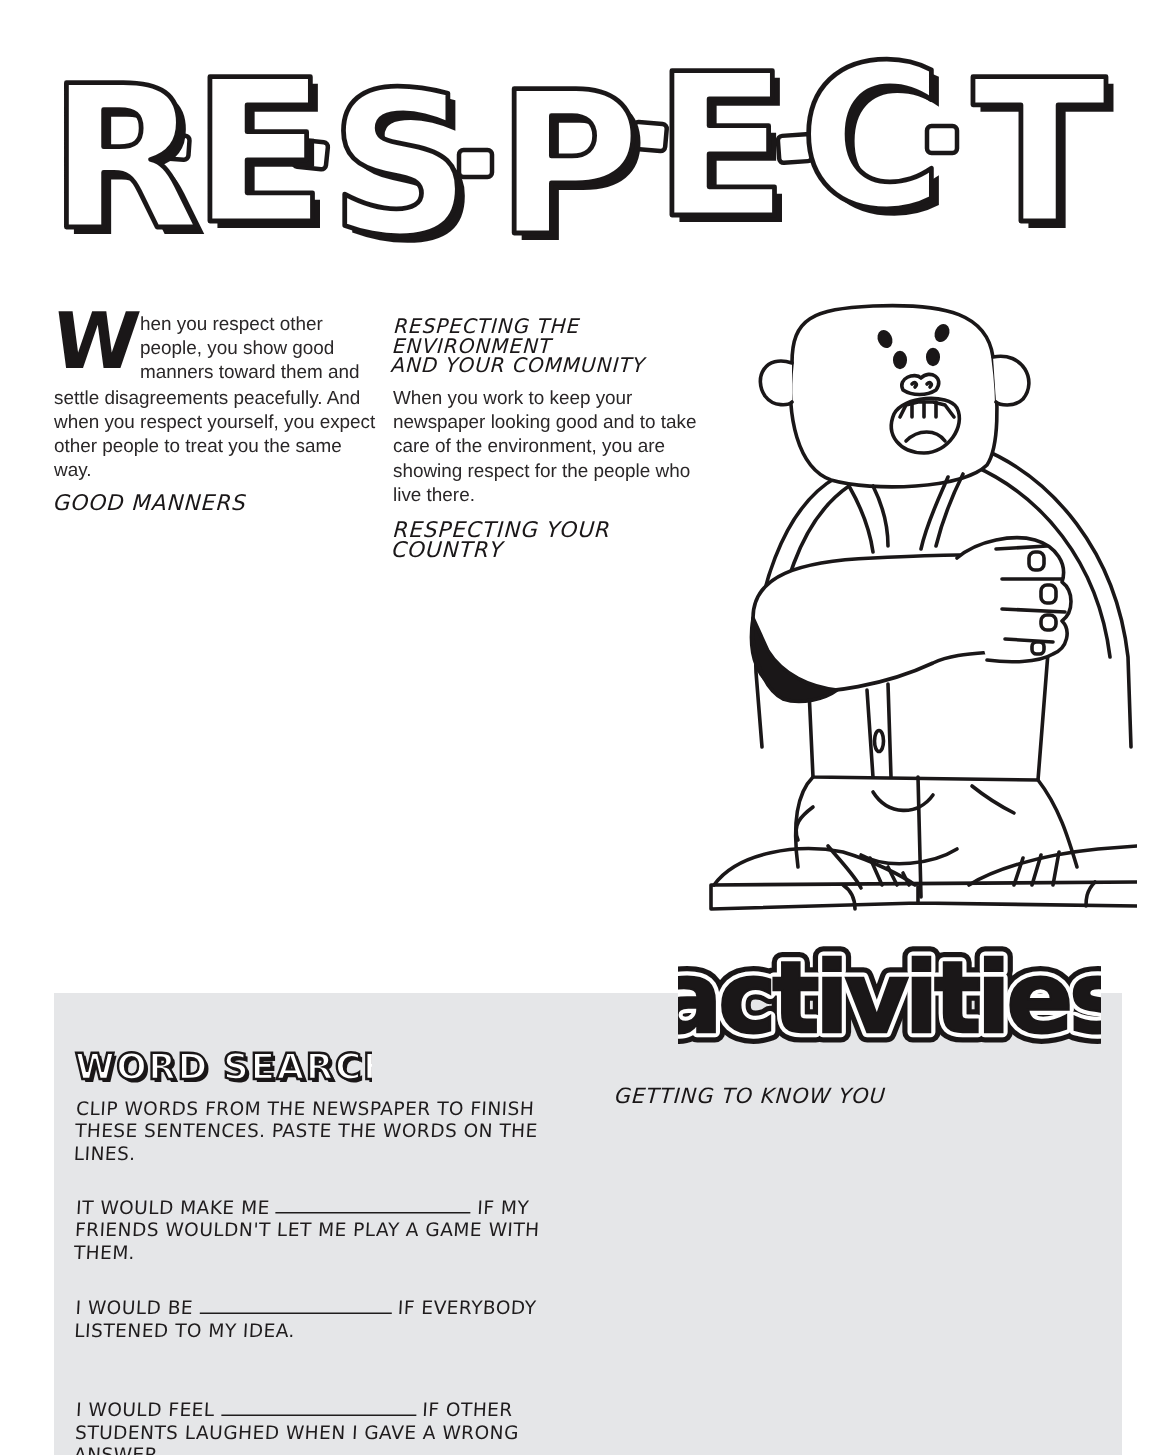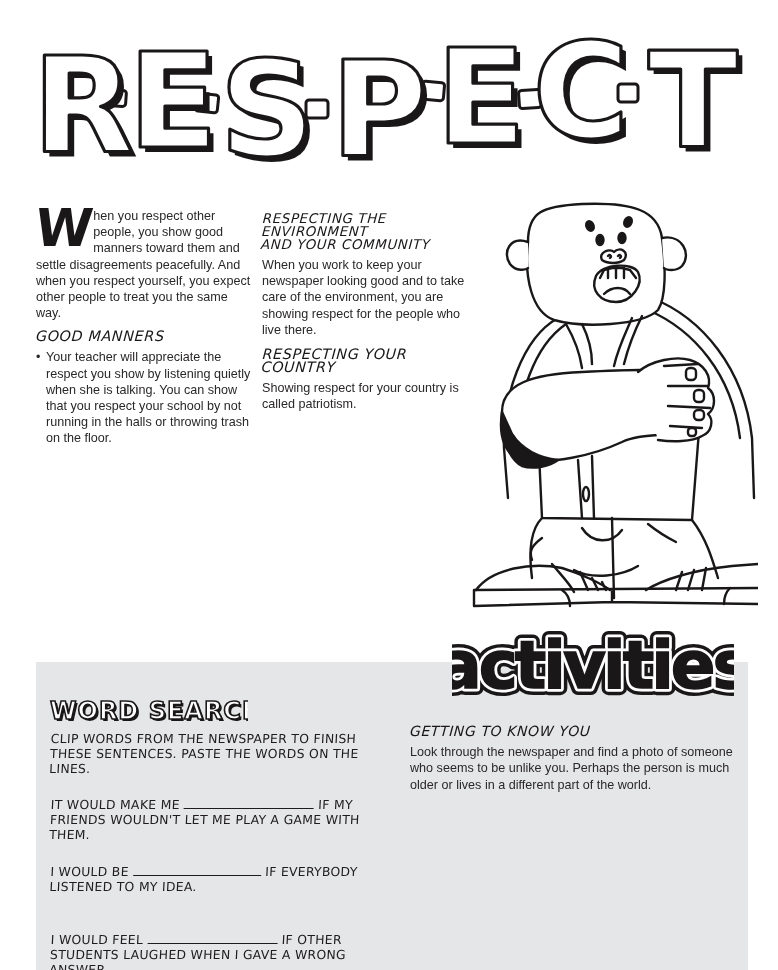--- a/index.html
+++ b/index.html
@@ -91,32 +91,30 @@
     </g>
   </svg>
 </div>
 
 <div class="col col-left">
   <p>
     <span class="dropcap">W</span><span>hen you respect other people, you show good manners toward them and settle disagreements peacefully. And when you respect yourself, you expect other people to treat you the same way.</span>
   </p>
   <h3 class="section-head">Good Manners</h3>
   <ul class="bullets">
-    <li>Your teacher will appreciate the respect you show by listening quietly when she is talking. You can show that you respect your school by not running in the halls or throwing trash on the floor.</li>
   </ul>
 </div>
 
 <div class="col col-mid">
   <h3 class="section-head two-line">
     <span>Respecting the Environment</span><br>
     <span>and Your Community</span>
   </h3>
   <p>When you work to keep your newspaper looking good and to take care of the environment, you are showing respect for the people who live there.</p>
   <h3 class="section-head" style="margin-top:10px">Respecting Your Country</h3>
-  <p>Showing respect for your country is called patriotism.</p>
 </div>
 
 <div class="character">
   <svg viewBox="0 0 296 410" width="296" height="410" fill="none" stroke="#1a1718" stroke-width="2.4" stroke-linejoin="round" stroke-linecap="round">
 
     <path d="M96 120 C60 140 40 200 42 250 L46 300"></path>
     <path d="M104 126 C72 148 54 200 56 250"></path>
     <path d="M190 100 C240 120 282 170 290 240 L292 300"></path>
     <path d="M186 112 C232 132 270 176 278 240"></path>
 
@@ -219,14 +217,13 @@
 
 <div class="comic sentence s3">
   <span>I would feel</span>
   <span class="blank" style="width:130px"></span>
   <span>if other</span><br>
   <span>students laughed when I gave a wrong answer.</span>
 </div>
 
 <div class="gtky">
   <h3 class="section-head">Getting to Know You</h3>
-  <p>Look through the newspaper and find a photo of someone who seems to be unlike you. Perhaps the person is much older or lives in a different part of the world.</p>
 </div>
 
 </body></html>

